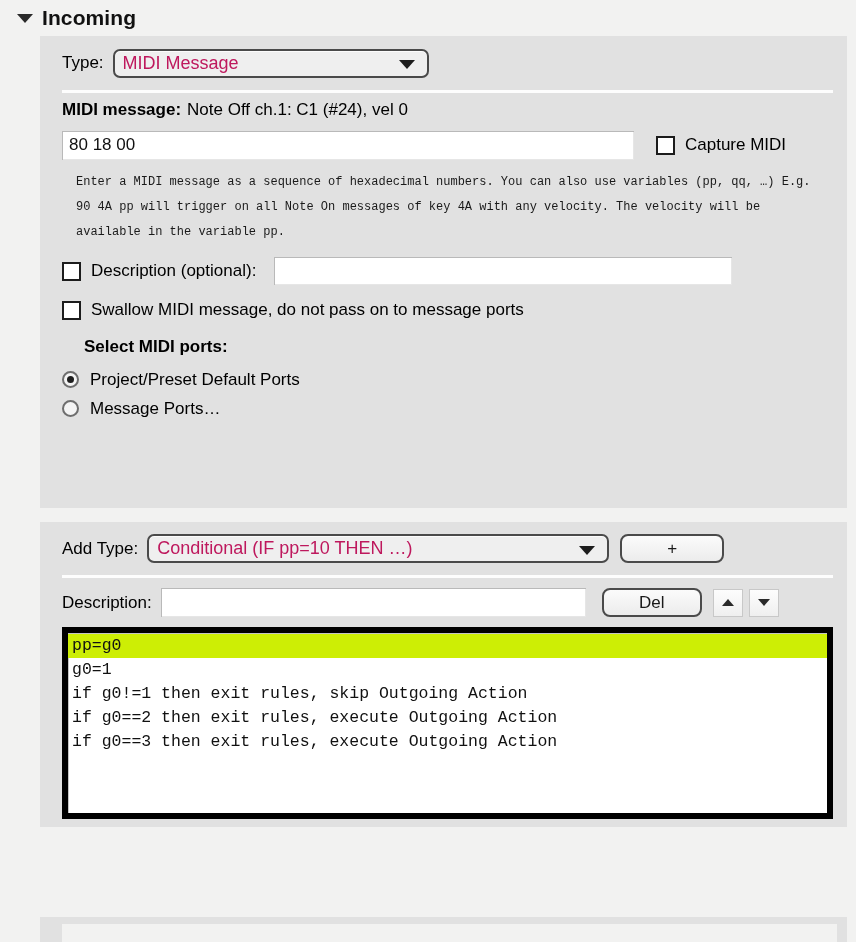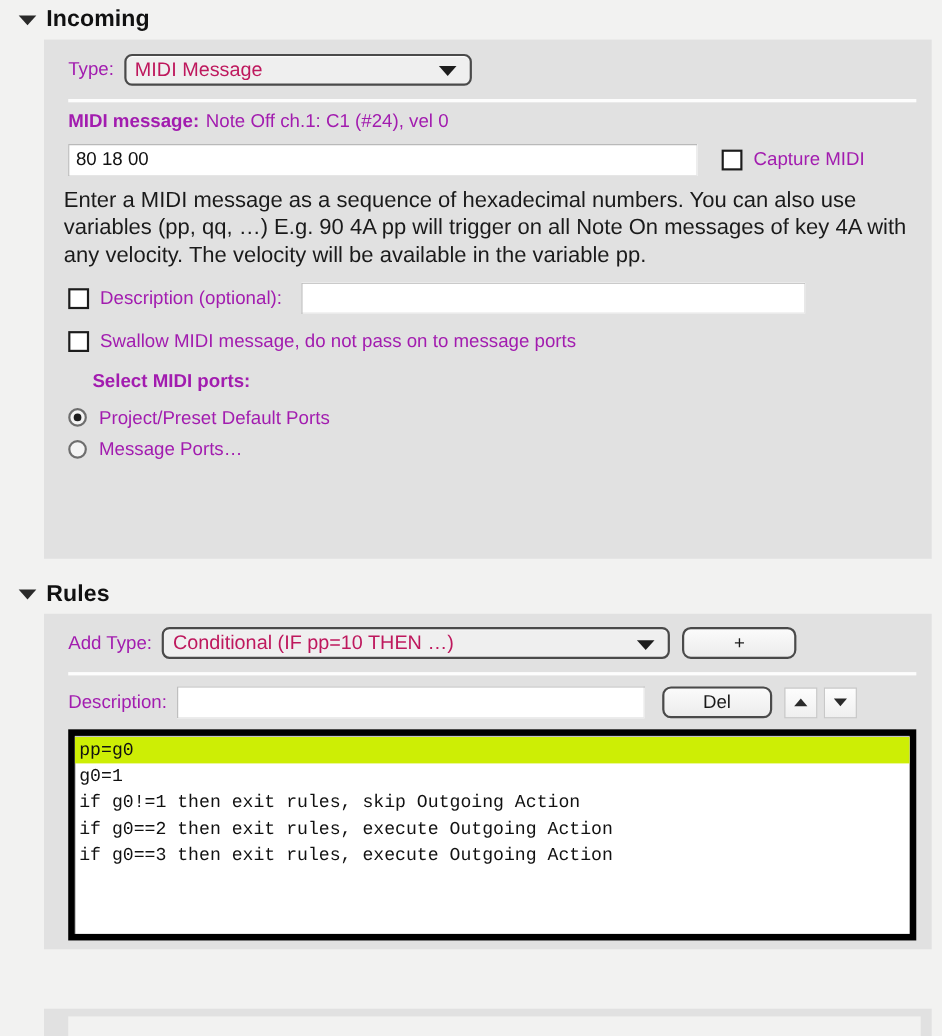--- a/index.html
+++ b/index.html
@@ -56,21 +56,21 @@
 
   .hr-white {
     height: 3px;
     background: #fdfdfd;
     margin: 0 14px 0 22px;
   }
 
   
   .label {
     font-size: 17px;
-    color: #a21caf;
+    color: #000000;
     white-space: nowrap;
   }
   .label-bold { font-weight: bold; }
 
   .combo {
     position: relative;
     height: 29px;
     background: #efefef;
     border: 2px solid #4a4a4a;
     border-radius: 7px;
@@ -167,25 +167,26 @@
     border-bottom: 7px solid #2a2a2a;
   }
   .ar-dn {
     width: 0; height: 0;
     border-left: 6px solid transparent;
     border-right: 6px solid transparent;
     border-top: 7px solid #2a2a2a;
   }
 
   .helptext {
-    font-size: 20px;
+    font-size: 12px;
     line-height: 25px;
     color: #1a1a1a;
-    padding-left: 18px;
+    padding-left: 36px;
     padding-right: 16px;
+    font-family: Liberation Mono, monospace;
   }
 
   
   .ruleslist {
     background: #ffffff;
     border: 6px solid #000000;
     box-shadow: inset 1px 1px 0 #c4c4c4;
     box-sizing: border-box;
     overflow: hidden;
     padding-top: 1px;
@@ -276,24 +277,20 @@
     <div class="row" style="height:29px;">
       <div class="radio"></div>
       <span class="label" style="margin-left:11px;">Message Ports…</span>
     </div>
 
   </div>
 </div>
 
 <div style="margin-top:14px;">
 
-  <div class="section-header">
-    <span class="tri-down"></span>
-    <span class="section-title">Rules</span>
-  </div>
 
   <div class="panel" style="height:305px;">
 
     <div class="row" style="height:53px;">
       <span class="label" style="margin-right:9px;">Add Type:</span>
       <div class="combo" style="width:462px;">
         <span class="combo-text">Conditional (IF pp=10 THEN …)</span>
         <span class="combo-arrow"></span>
       </div>
       <div class="btn" style="width:104px; margin-left:11px;">

